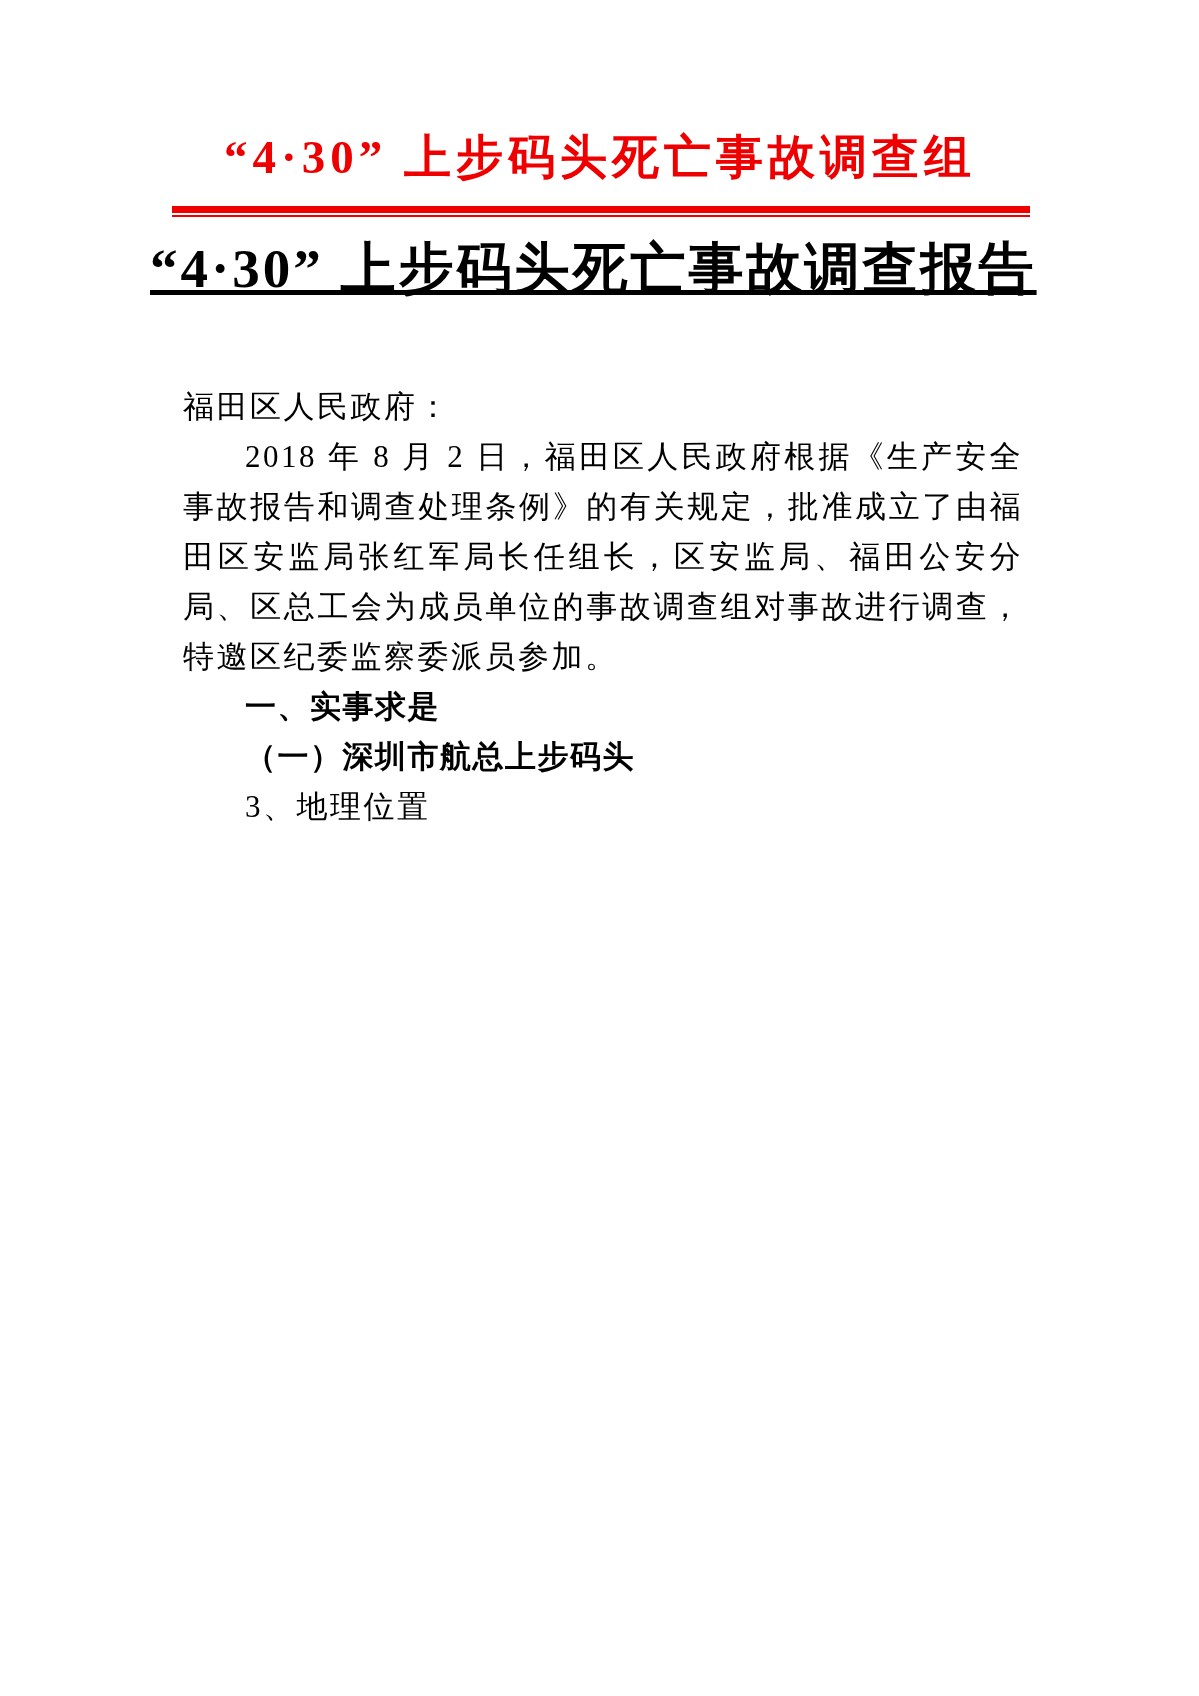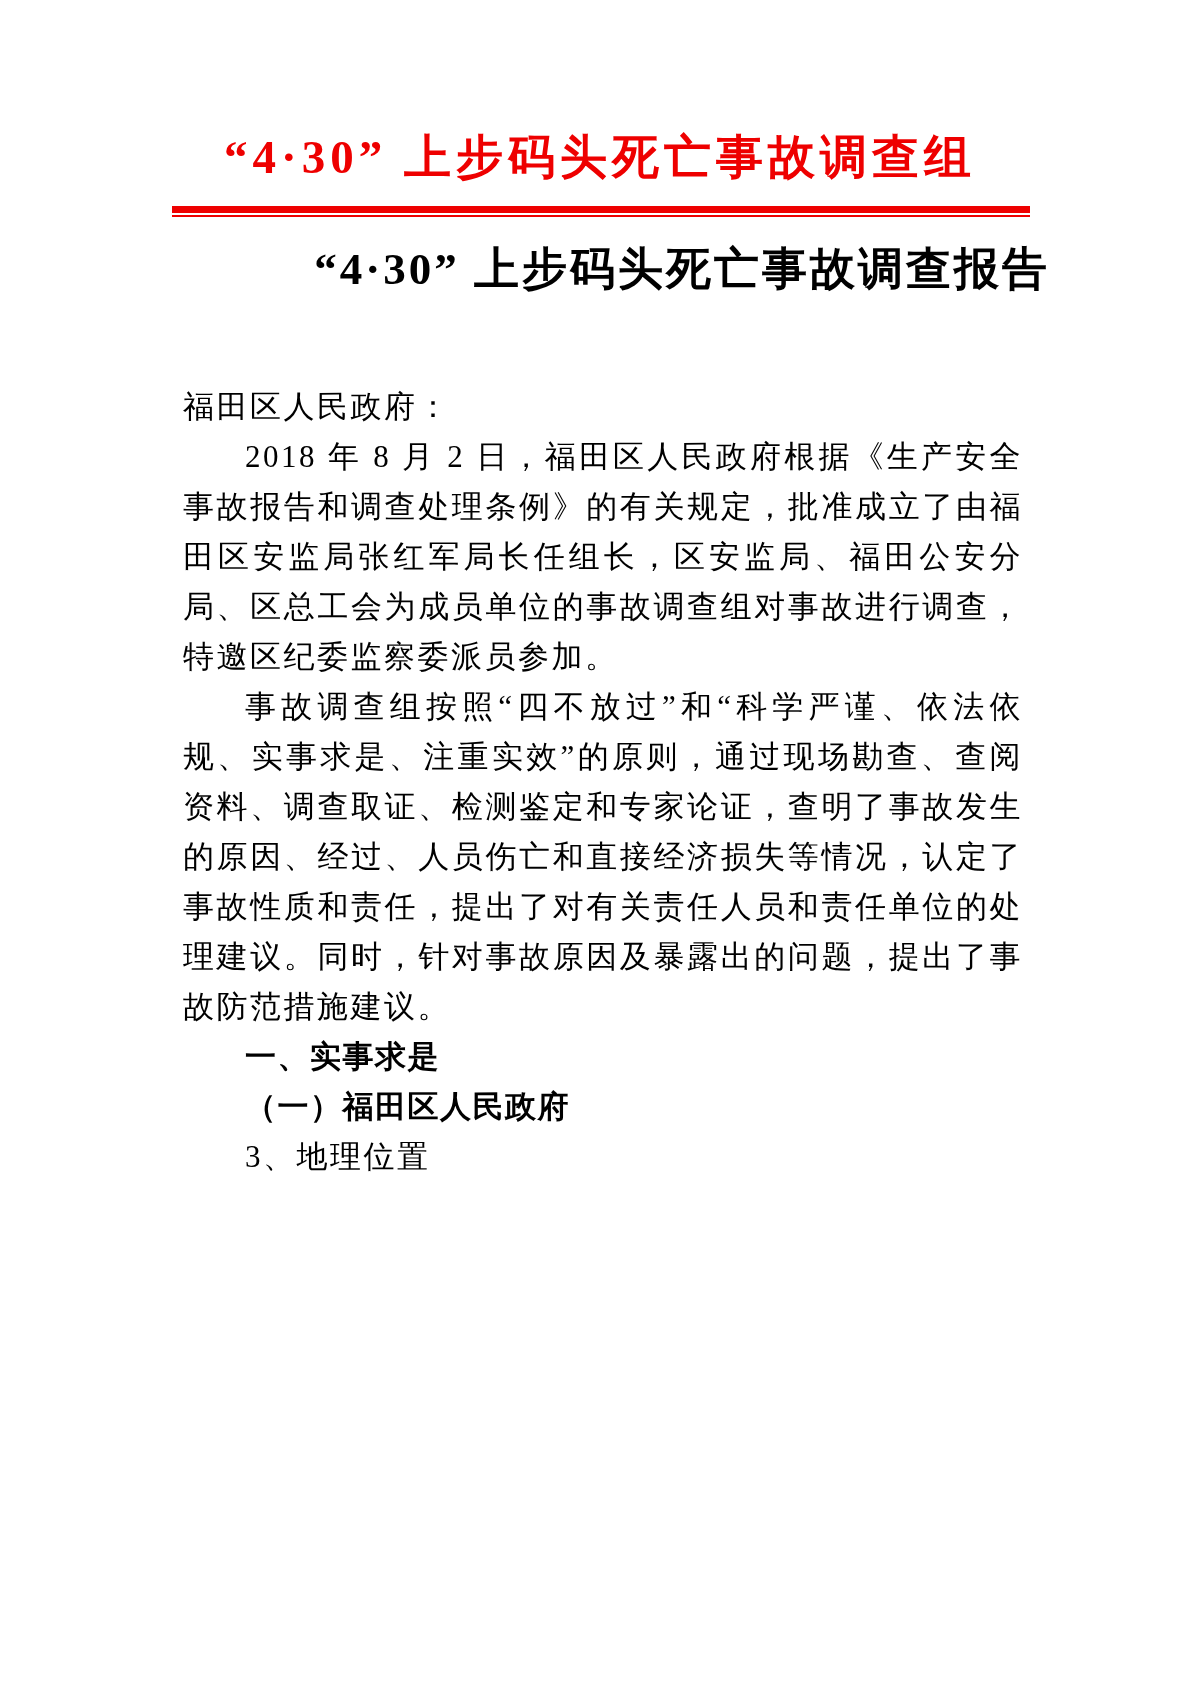--- a/index.html
+++ b/index.html
@@ -39,27 +39,28 @@
   }
   .red-rule .thick { height: 7px;  background: var(--banner-red, #ee0000); }
   .red-rule .gap   { height: 2px;  background: #ffffff; }
   .red-rule .thin  { height: 2px;  background: var(--banner-red, #ee0000); }
   
   .doc-title {
     position: absolute;
     top: 236px;
     left: 150px;
     width: 900px;
-    text-align: right;
-    font-size: 45px;
+    text-align: left;
+    font-size: 55px;
     font-weight: bold;
     letter-spacing: 3px;
     color: #000000;
     white-space: nowrap;
     line-height: 66px;
+    text-decoration: underline;
   }
   
   .doc-body {
     position: absolute;
     top: 382px;
     left: 183px;
     width: 840px;
     font-size: 31px;
     line-height: 50px;
     letter-spacing: 2.5px;
@@ -102,21 +103,20 @@
     <div class="thick"></div>
     <div class="gap"></div>
     <div class="thin"></div>
   </div>
 
   <div class="doc-title">“4·30” 上步码头死亡事故调查报告</div>
 
   <div class="doc-body">
     <p class="salutation">福田区人民政府：</p>
     <p class="para">2018 年 8 月 2 日，福田区人民政府根据《生产安全事故报告和调查处理条例》的有关规定，批准成立了由福田区安监局张红军局长任组长，区安监局、福田公安分局、区总工会为成员单位的事故调查组对事故进行调查，特邀区纪委监察委派员参加。</p>
-    <p class="para">事故调查组按照“四不放过”和“科学严谨、依法依规、实事求是、注重实效”的原则，通过现场勘查、查阅资料、调查取证、检测鉴定和专家论证，查明了事故发生的原因、经过、人员伤亡和直接经济损失等情况，认定了事故性质和责任，提出了对有关责任人员和责任单位的处理建议。同时，针对事故原因及暴露出的问题，提出了事故防范措施建议。</p>
     <p class="h-level1">一、实事求是</p>
-    <p class="h-level2">（一）福田区人民政府</p>
+    <p class="h-level2">（一）深圳市航总上步码头</p>
     <p class="h-level3">3、地理位置</p>
   </div>
 
   <div class="page-number">1</div>
 
 </div>
 
 </body></html>

